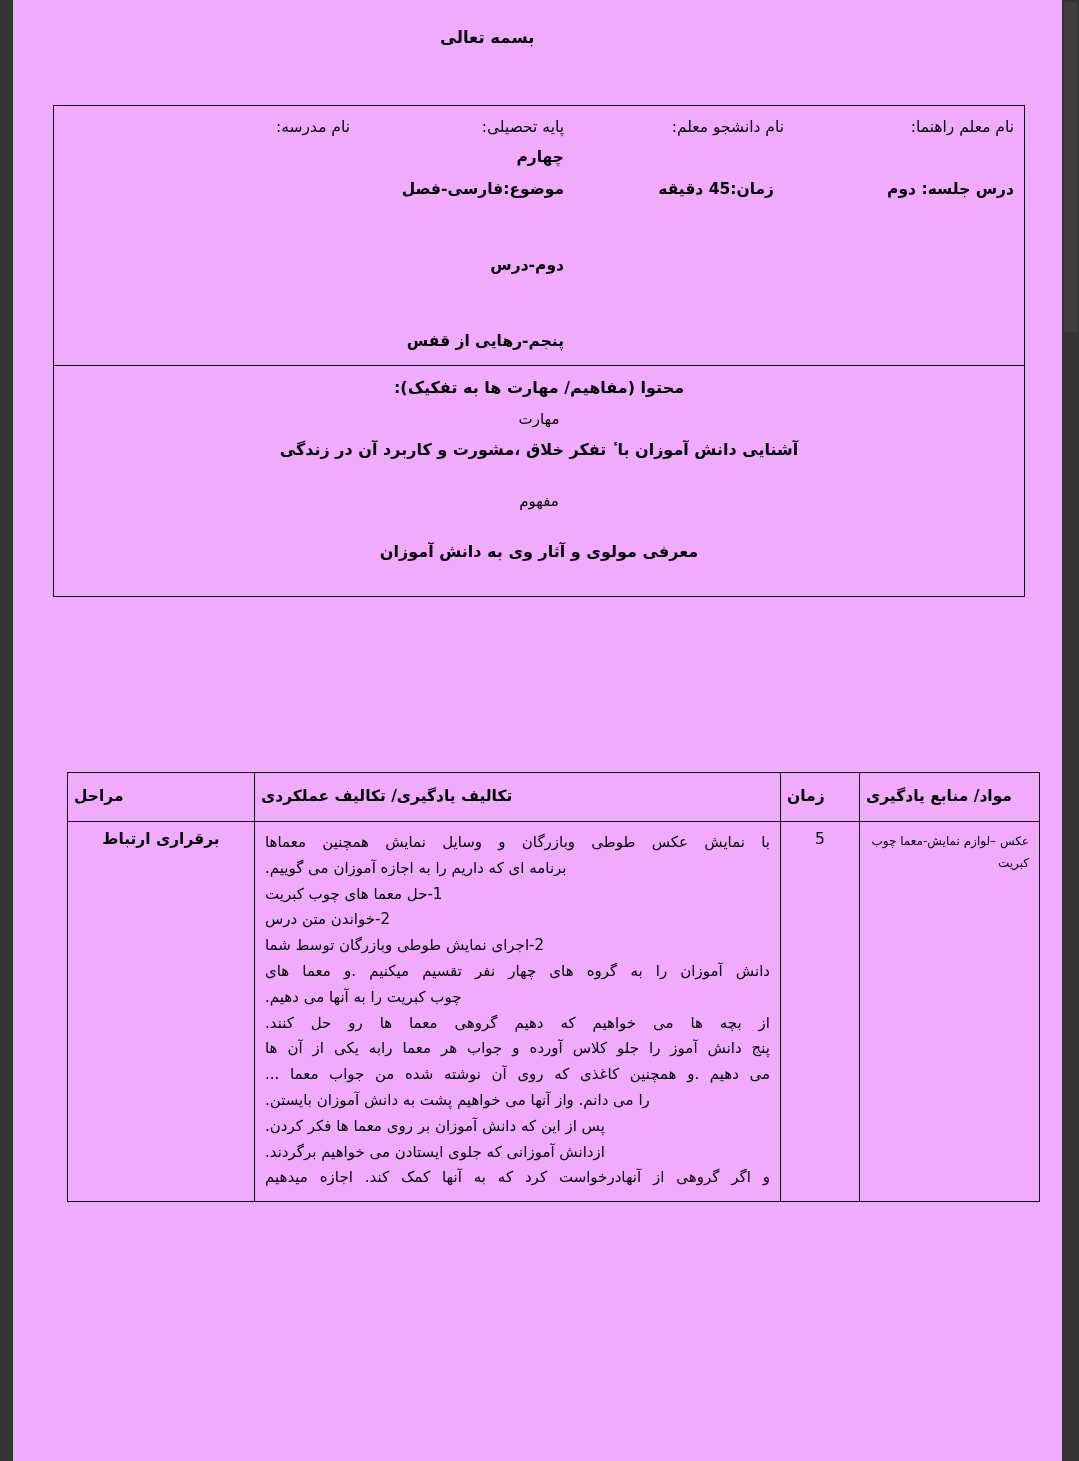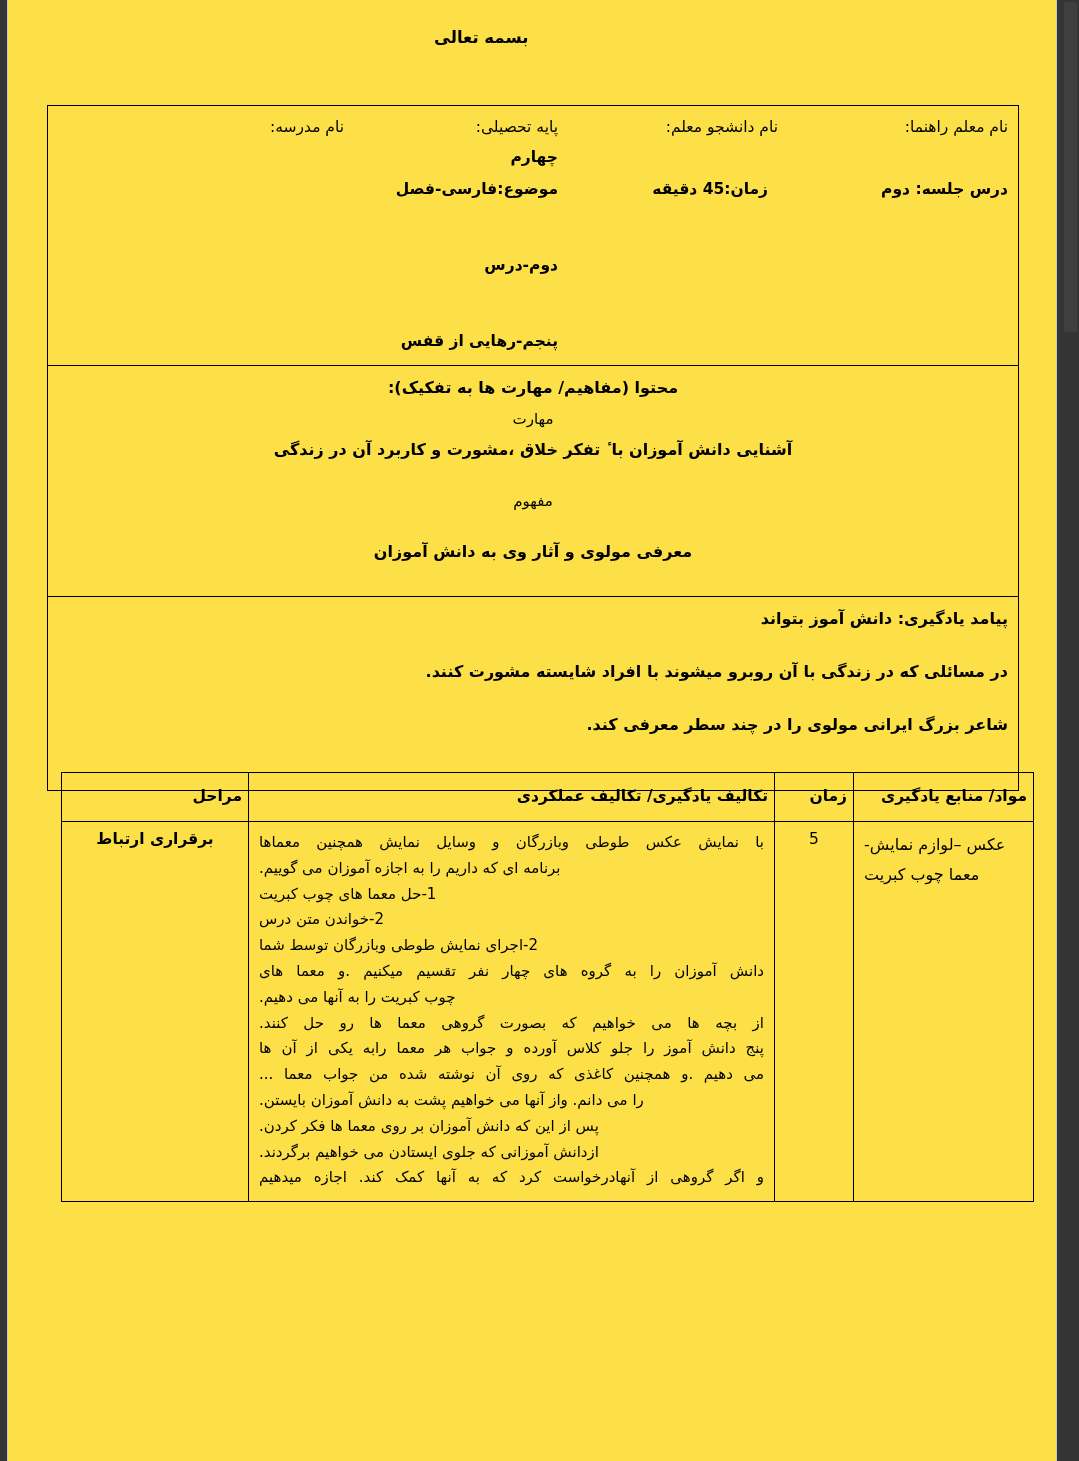--- a/index.html
+++ b/index.html
@@ -14,25 +14,25 @@
     font-family: "DejaVu Sans", sans-serif;
     overflow: hidden;
   }
   .viewer-bg {
     position: absolute;
     inset: 0;
     background: #343434;
   }
   .page-sheet {
     position: absolute;
-    left: 8px;
+    left: 14px;
     top: 0;
     width: 1048px;
     height: 1461px;
-    background: #fde047;
+    background: #f0abfc;
     box-shadow: 0 0 0 1px #c8c8c8;
   }
   .scrollbar-right {
     position: absolute;
     right: 0;
     top: 0;
     width: 17px;
     height: 1461px;
     background: #343434;
   }
@@ -134,33 +134,33 @@
   #table-stages col.c-mat    { width: 180px; }
   #table-stages col.c-time   { width: 79px; }
   #table-stages col.c-tasks  { width: 526px; }
   #table-stages col.c-stage  { width: 187px; }
 
   #table-stages th, #table-stages td {
     border: 1.3px solid #000;
     color: #000;
   }
   #table-stages thead td {
-    text-align: right;
+    text-align: left;
     font-weight: bold;
     font-size: 15.5px;
     padding: 14px 6px 16px 6px;
     vertical-align: middle;
   }
   #table-stages tbody td {
     padding: 8px 10px 10px 10px;
   }
   td.cell-materials {
-    text-align: left;
-    vertical-align: middle;
-    font-size: 16px;
+    text-align: right;
+    vertical-align: middle;
+    font-size: 12px;
     line-height: 1.85;
   }
   td.cell-time {
     text-align: center;
     vertical-align: middle;
     font-size: 15.5px;
   }
   td.cell-stage {
     text-align: center;
     vertical-align: middle;
@@ -234,31 +234,20 @@
           <div class="sub-lbl">مهارت</div>
           <div class="body-line">آشنایی دانش آموزان با ٔ تفکر خلاق ،مشورت و کاربرد آن در زندگی</div>
           <span class="spacer-line"></span>
           <div class="sub-lbl">مفهوم</div>
           <span class="spacer-line"></span>
           <div class="body-line">معرفی مولوی و آثار وی به دانش آموزان</div>
           <span class="spacer-line"></span>
         </td>
       </tr>
 
-      <tr>
-        <td class="outcome-cell">
-          <div class="lbl">پیامد یادگیری:  دانش آموز بتواند</div>
-          <span class="spacer-line"></span>
-          <div class="body-line">در مسائلی  که در زندگی با آن روبرو میشوند با افراد شایسته مشورت کنند.</div>
-          <span class="spacer-line"></span>
-          <div class="body-line">شاعر بزرگ ایرانی مولوی را در چند سطر معرفی کند.</div>
-          <span class="spacer-line"></span>
-          <span class="spacer-line"></span>
-        </td>
-      </tr>
     </tbody>
   </table>
 
   <table id="table-stages" class="doc-table">
     <colgroup>
       <col class="c-mat">
       <col class="c-time">
       <col class="c-tasks">
       <col class="c-stage">
     </colgroup>
@@ -275,21 +264,21 @@
         <td class="cell-materials">عکس –لوازم نمایش-معما چوب کبریت</td>
         <td class="cell-time">5</td>
         <td class="cell-tasks">
           <span class="task-line justify">با نمایش عکس طوطی وبازرگان و وسایل نمایش همچنین معماها</span>
           <span class="task-line left-al">برنامه ای که داریم را به اجازه آموزان می گوییم.</span>
           <span class="task-line left-al">1-حل معما های چوب کبریت</span>
           <span class="task-line left-al">2-خواندن متن درس</span>
           <span class="task-line left-al">2-اجرای نمایش طوطی وبازرگان توسط شما</span>
           <span class="task-line justify">دانش آموزان را به گروه های چهار نفر تقسیم میکنیم .و معما های</span>
           <span class="task-line left-al">چوب کبریت را به آنها می دهیم.</span>
-          <span class="task-line justify">از بچه ها می خواهیم که بصورت گروهی معما ها رو حل کنند.</span>
+          <span class="task-line justify">از بچه ها می خواهیم که دهیم گروهی معما ها رو حل کنند.</span>
           <span class="task-line justify">پنج دانش آموز را جلو کلاس آورده و جواب هر معما رابه یکی از آن ها</span>
           <span class="task-line justify">می دهیم .و همچنین کاغذی که روی آن نوشته شده من جواب معما ...</span>
           <span class="task-line left-al">را می دانم. واز آنها می خواهیم پشت به دانش آموزان بایستن.</span>
           <span class="task-line left-al">پس از این که دانش آموزان بر روی معما ها فکر کردن.</span>
           <span class="task-line left-al">ازدانش آموزانی که جلوی ایستادن می خواهیم برگردند.</span>
           <span class="task-line justify">و اگر گروهی از آنهادرخواست کرد که به آنها کمک کند. اجازه میدهیم</span>
         </td>
         <td class="cell-stage">برقراری ارتباط</td>
       </tr>
     </tbody>

